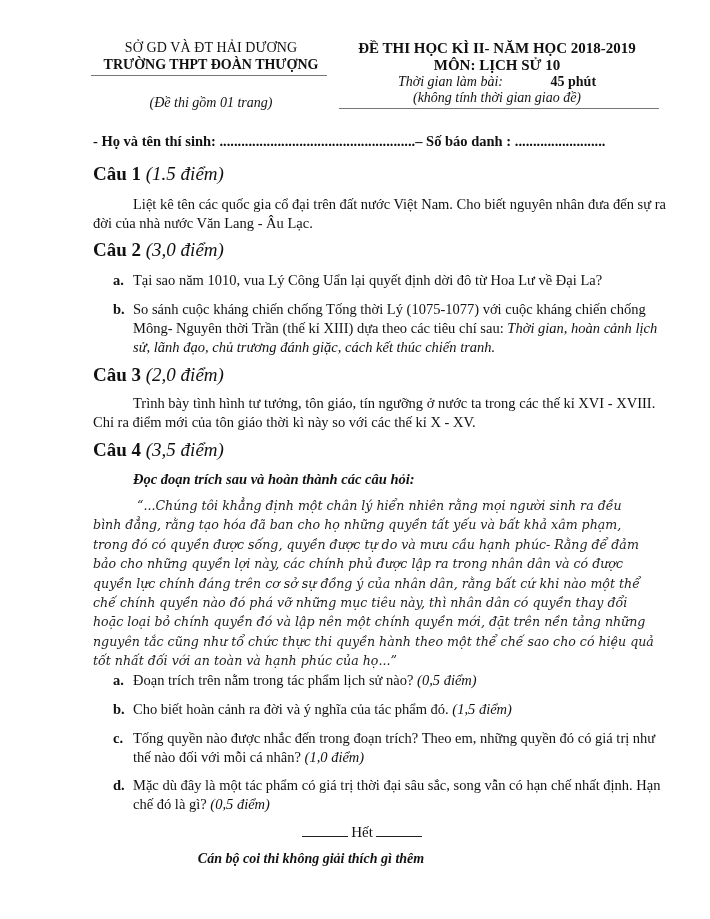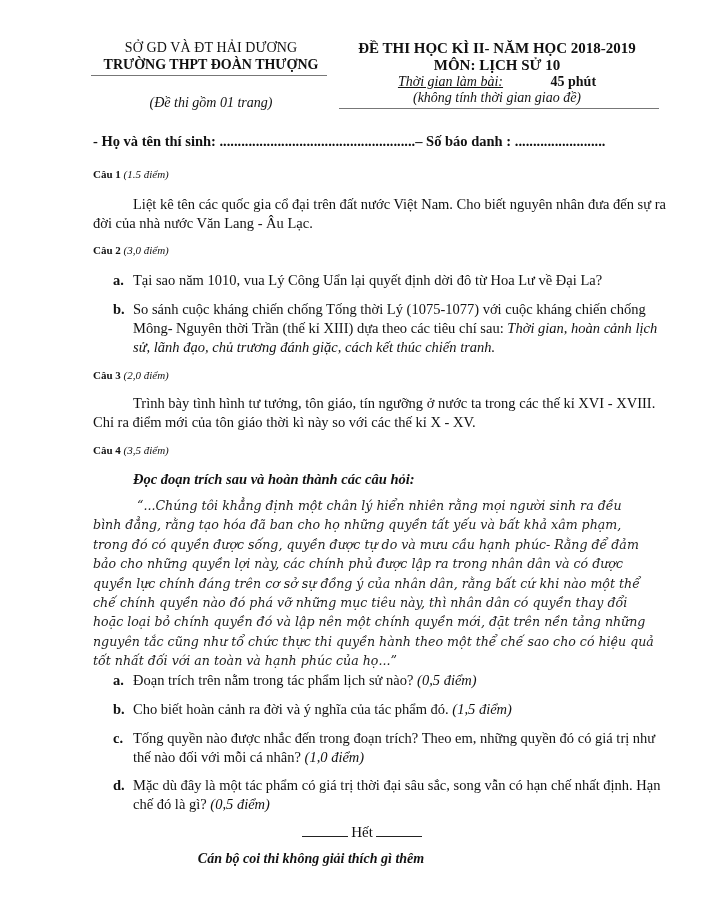--- a/index.html
+++ b/index.html
@@ -15,29 +15,29 @@
   .hdr-left { position: absolute; left: 86px; top: 40px; width: 236px; text-align: center; }
   .hdr-left .l1 { font-size: 14px; line-height: 16px; letter-spacing: 0.1px; }
   .hdr-left .l2 { font-size: 14px; font-weight: bold; line-height: 17px; }
   .hdr-left .rule { height: 0; border-top: 1.5px solid #777; margin: 2px 0 0 -2px; width: 236px; }
   .hdr-left .l3 { font-style: italic; font-size: 14px; margin-top: 19px; line-height: 16px; }
 
   .hdr-right { position: absolute; left: 338px; top: 40px; width: 304px; text-align: center; }
   .hdr-right .r1 { font-weight: bold; font-size: 15px; line-height: 17px; }
   .hdr-right .r2 { font-weight: bold; font-size: 15px; line-height: 17px; }
   .hdr-right .r3 { font-size: 14px; line-height: 16px; }
-  .hdr-right .r3 .it { font-style: italic; text-decoration: underline; }
+  .hdr-right .r3 .it { font-style: italic; }
   .hdr-right .r3 .b { font-weight: bold; margin-left: 44px; }
   .hdr-right .r4 { font-style: italic; font-size: 14px; line-height: 16px; }
   .hdr-right .rule { height: 0; border-top: 1.5px solid #777; margin-top: 2px; width: 320px; margin-left: -6px; }
 
   .cand { position: absolute; left: 86px; top: 133px; font-weight: bold; font-size: 14.5px; white-space: nowrap; }
 
   .block { position: absolute; left: 86px; width: 580px; }
-  .qhead { font-size: 11px; line-height: 18px; }
+  .qhead { font-size: 19px; line-height: 18px; }
   .qhead .b { font-weight: bold; }
   .qhead .it { font-style: italic; }
 
   .para { font-size: 14.5px; line-height: 19px; text-indent: 40px; text-align: left; }
 
   .item { position: absolute; left: 106px; width: 560px; font-size: 14.5px; line-height: 19px; }
   .item .lbl { position: absolute; left: 0; top: 0; font-weight: bold; }
   .item .txt { margin-left: 20px; display: block; }
   .item .it { font-style: italic; }
 

